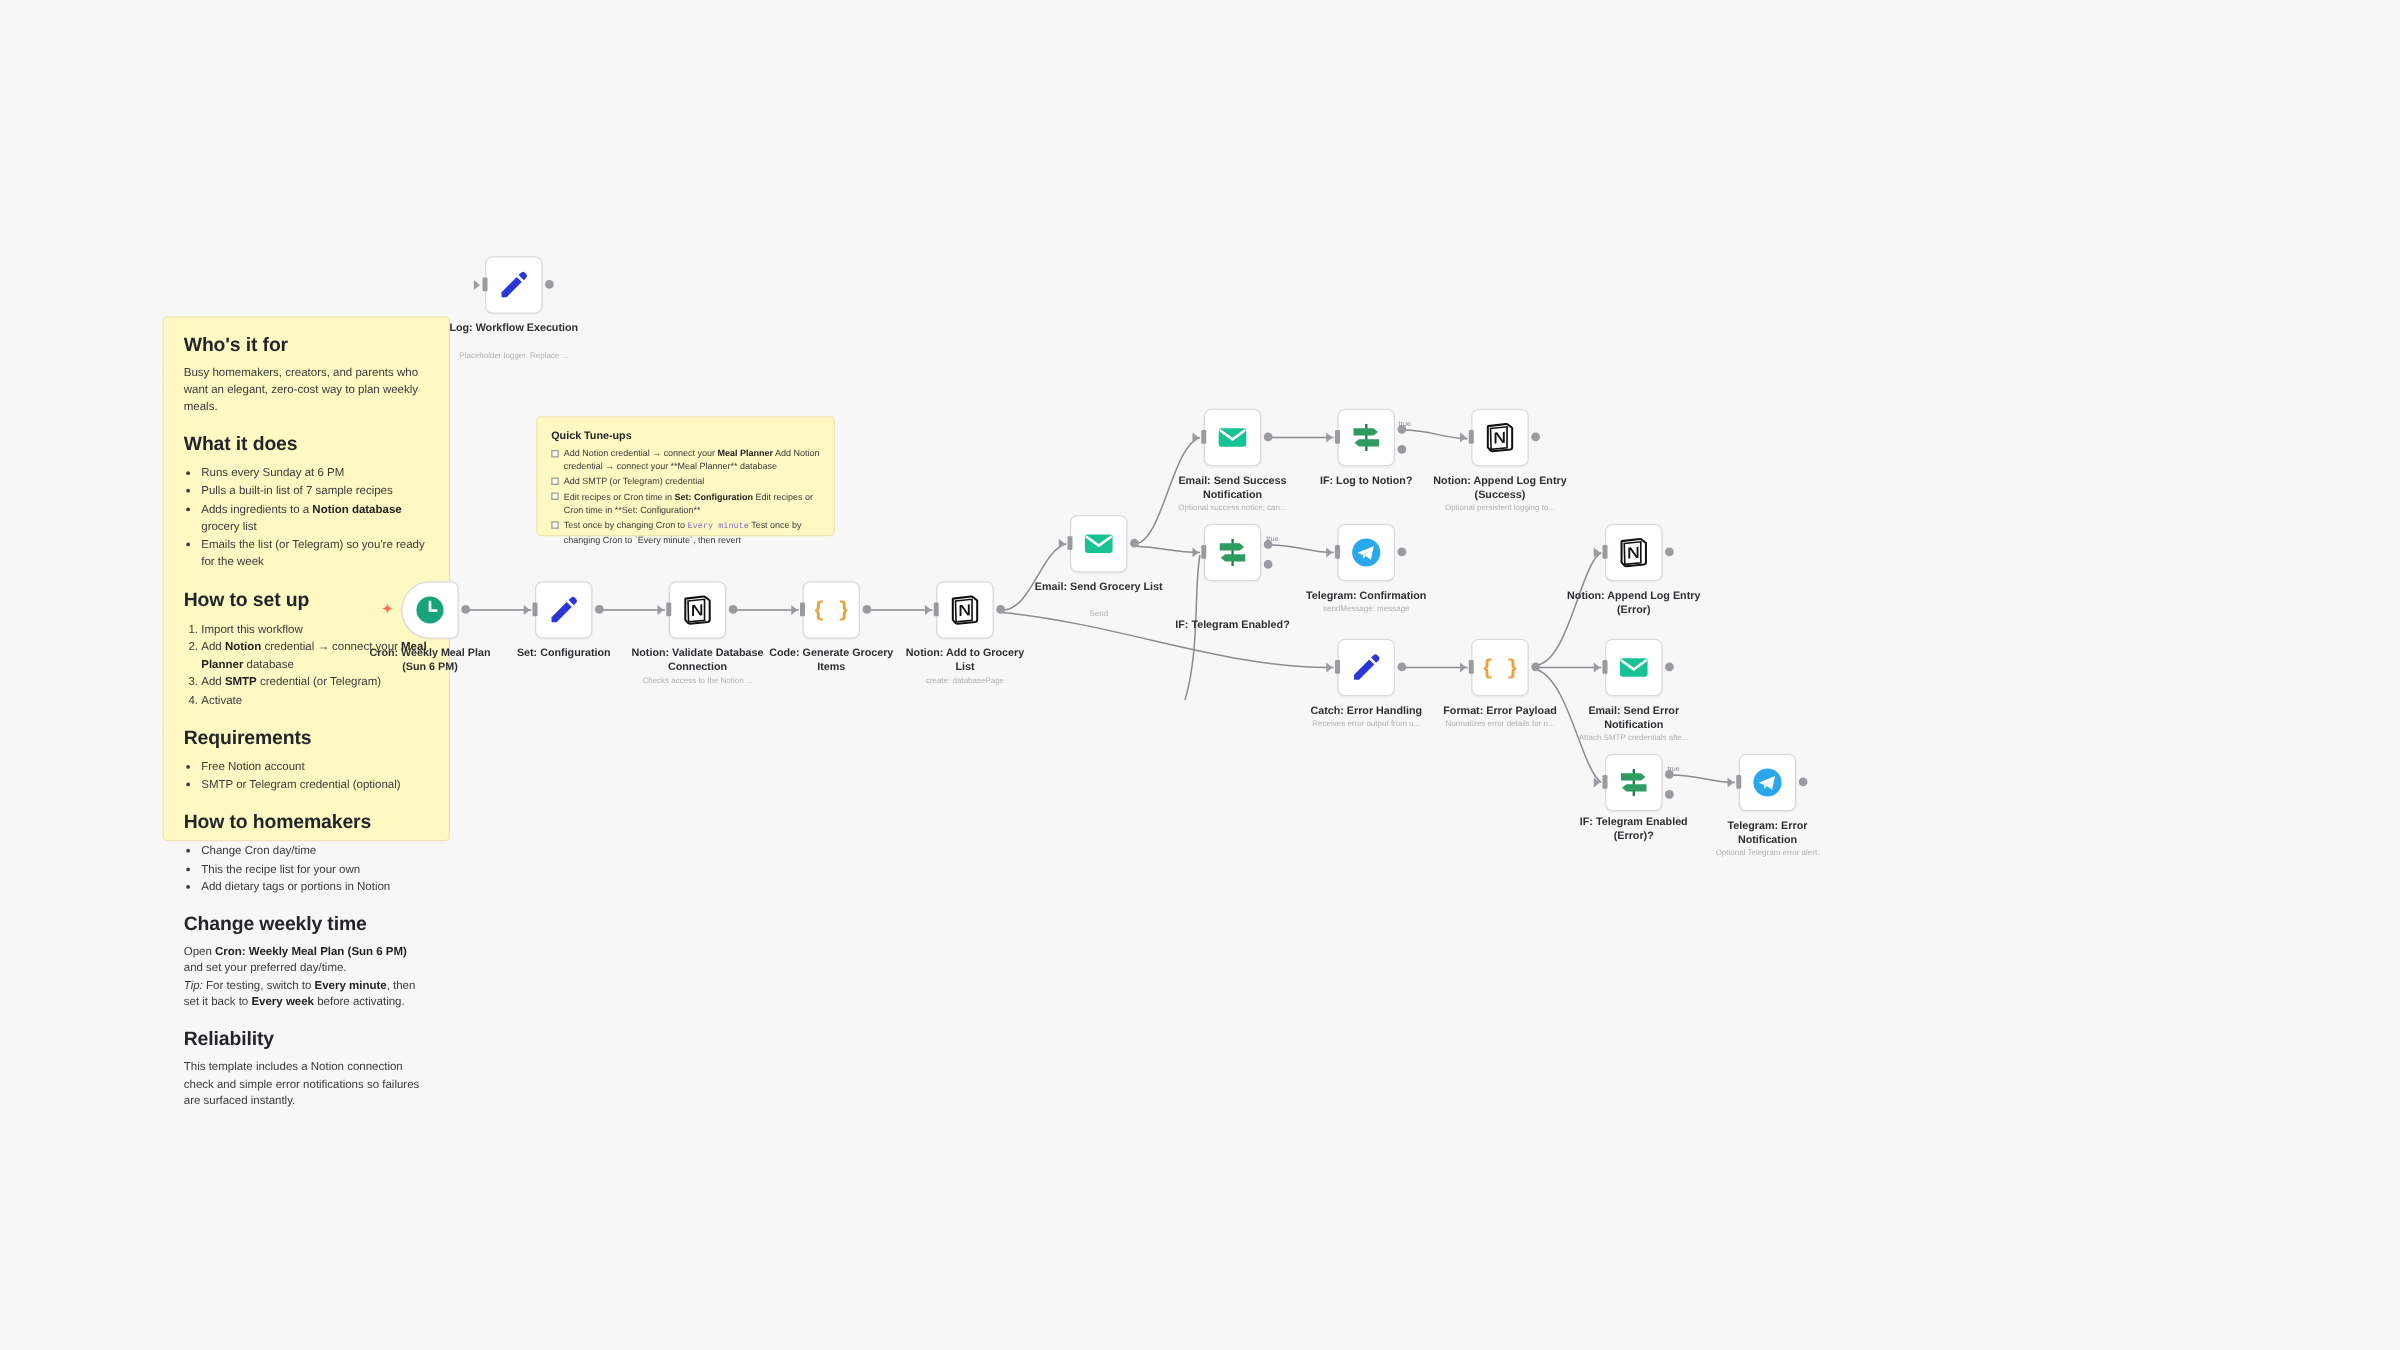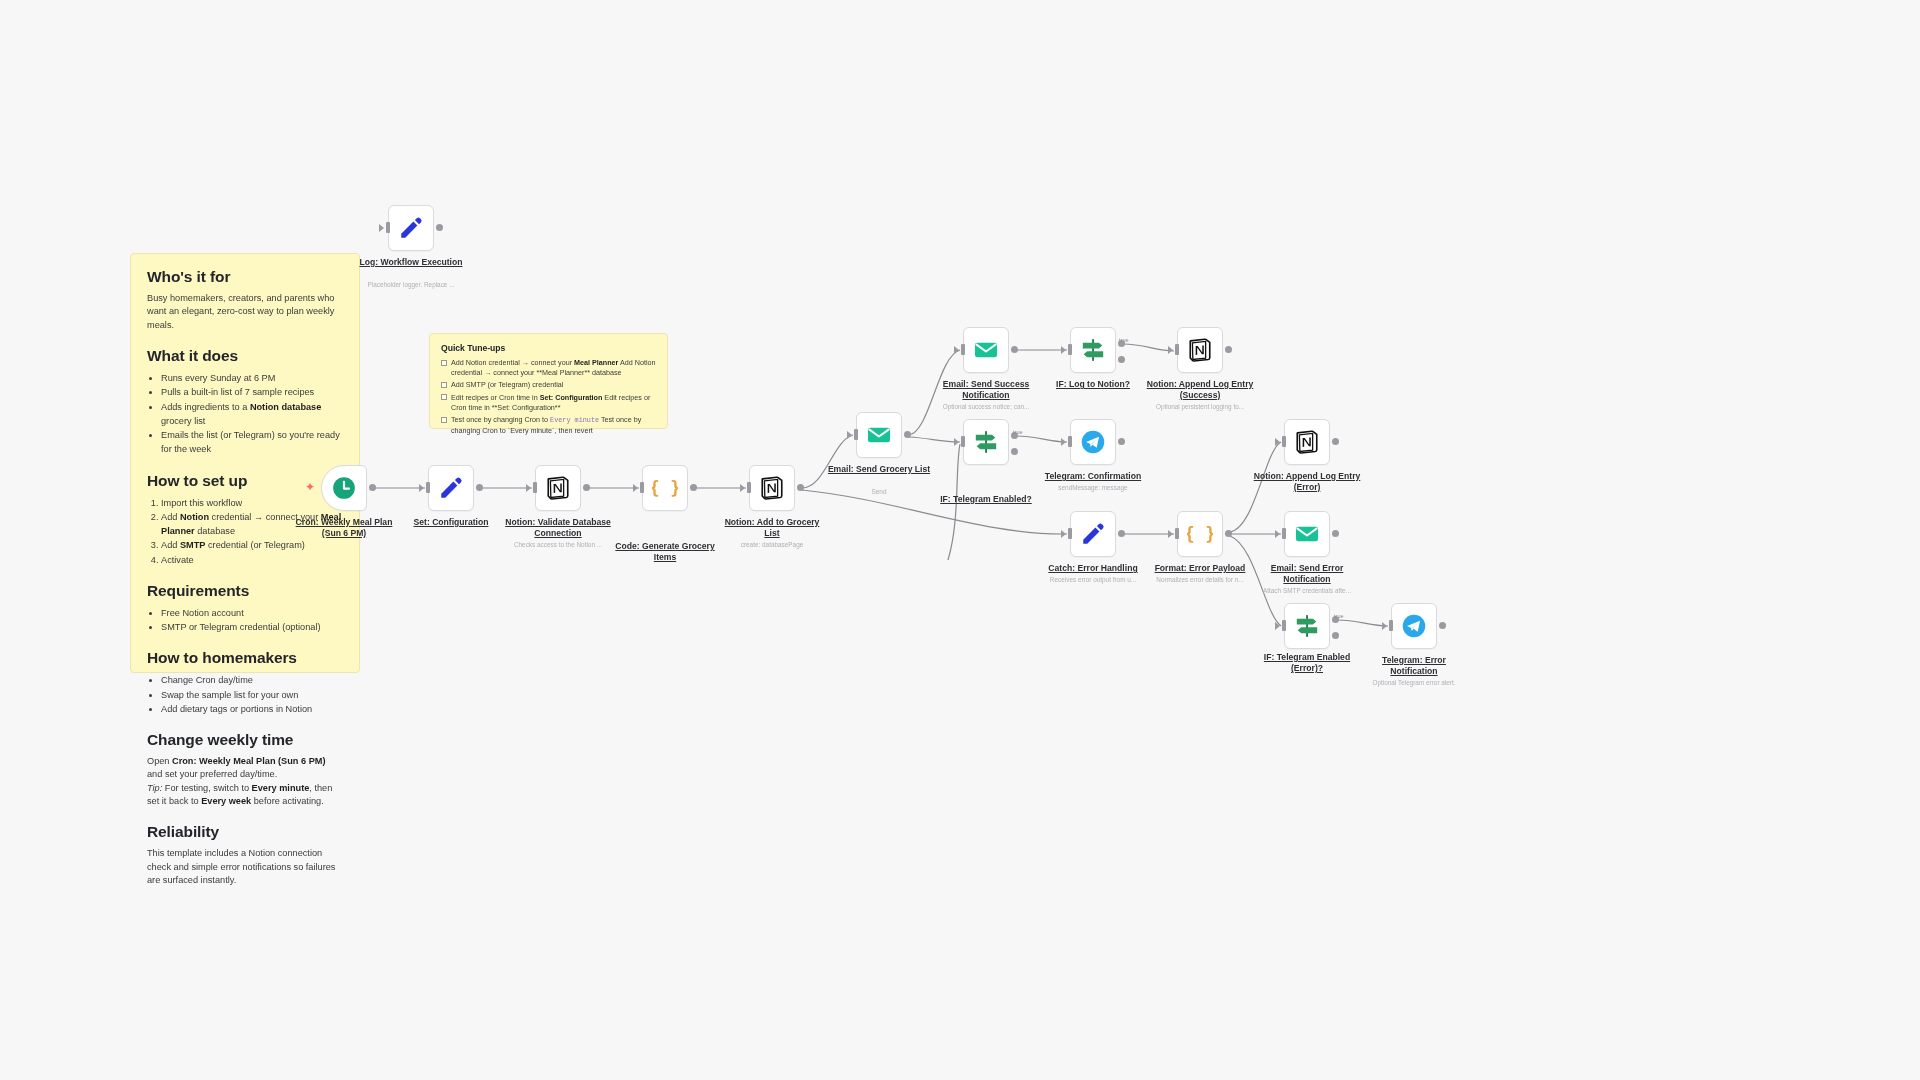--- a/index.html
+++ b/index.html
@@ -91,21 +91,20 @@
     border-bottom-left-radius: 24px;
   }
   .node-label {
     position: absolute;
     text-align: center;
     font-size: 8.6px;
     font-weight: 700;
     line-height: 1.3;
     color: #2f2f33;
     width: 110px;
-    text-decoration: underline;
   }
   .node-sub {
     position: absolute;
     text-align: center;
     font-size: 6.4px;
     line-height: 1.3;
     color: #b0b0b5;
     width: 120px;
   }
   .port {
@@ -210,21 +209,21 @@
       <h2 class="spaced">Requirements</h2>
       <ul>
           <li>Free Notion account</li>
           <li>SMTP or Telegram credential (optional)</li>
         </ul>
     </div>
     <div>
       <h2 class="spaced">How to homemakers</h2>
       <ul>
           <li>Change Cron day/time</li>
-          <li>Swap the sample list for your own</li>
+          <li>This the recipe list for your own</li>
           <li>Add dietary tags or portions in Notion</li>
         </ul>
     </div>
     <div>
       <h2 class="spaced">Change weekly time</h2>
       <p>Open <b>Cron: Weekly Meal Plan (Sun 6 PM)</b> and set your preferred day/time.<br><i>Tip:</i> For testing, switch to <b>Every minute</b>, then set it back to <b>Every week</b> before activating.</p>
     </div>
     <div>
       <h2 class="spaced">Reliability</h2>
       <p>This template includes a Notion connection check and simple error notifications so failures are surfaced instantly.</p>
@@ -306,21 +305,21 @@
       <div class="node" style="left: 642px; top: 465px;">
         <span>
           <svg class="ic" width="26" height="26" viewBox="0 0 24 24">
             <text x="12" y="17.5" font-family="DejaVu Sans Mono, monospace" font-size="16" font-weight="700" fill="#e8a33d" text-anchor="middle">{ }</text>
           </svg>
         </span>
       </div>
       <div class="port" style="left: 690px; top: 484px;"></div>
       <div class="port-in" style="left: 640px; top: 482px;"></div>
       <div class="arrow-in" style="left: 633px; top: 484px;"></div>
-      <div class="node-label" style="left: 610px; top: 517px; margin-top: 24px;">Code: Generate Grocery Items</div>
+      <div class="node-label" style="left: 610px; top: 517px;">Code: Generate Grocery Items</div>
       <div class="node" style="left: 749px; top: 465px;">
         <span>
           <svg class="ic" width="26" height="26" viewBox="0 0 24 24">
             <path d="M3.2 3.6 L16.4 2.1 a2 2 0 0 1 1.6 .5 L21 5 v14.2 a1.6 1.6 0 0 1 -1.4 1.6 L6.4 22.1 a1.8 1.8 0 0 1 -1.5 -.6 L3 19.3 V4.6 a1 1 0 0 1 .2 -1 Z" fill="#ffffff" stroke="#111111" stroke-width="1.5" stroke-linejoin="round"></path>
             <path d="M5 5.4 L17.2 4.1 V19.6 L5.4 20.7 Z" fill="#ffffff" stroke="#111111" stroke-width="1.2"></path>
             <path d="M8 16.6 V8.4 l1.9 -.2 4.2 6.0 V7.9 l1.4 -.15 v8.1 l-1.7 .16 -4.4 -6.3 v6.6 Z" fill="#111111"></path>
           </svg>
         </span>
       </div>
       <div class="port" style="left: 797px; top: 484px;"></div>

